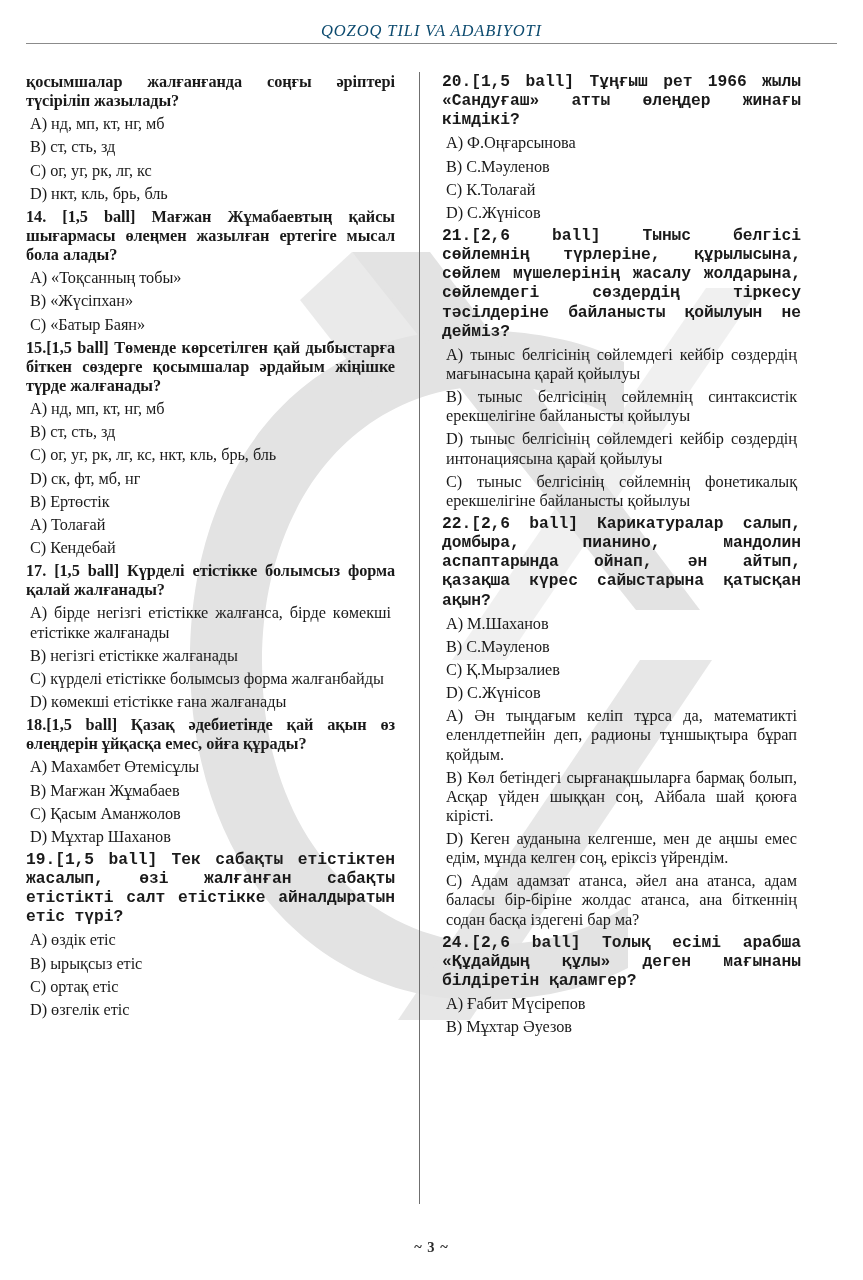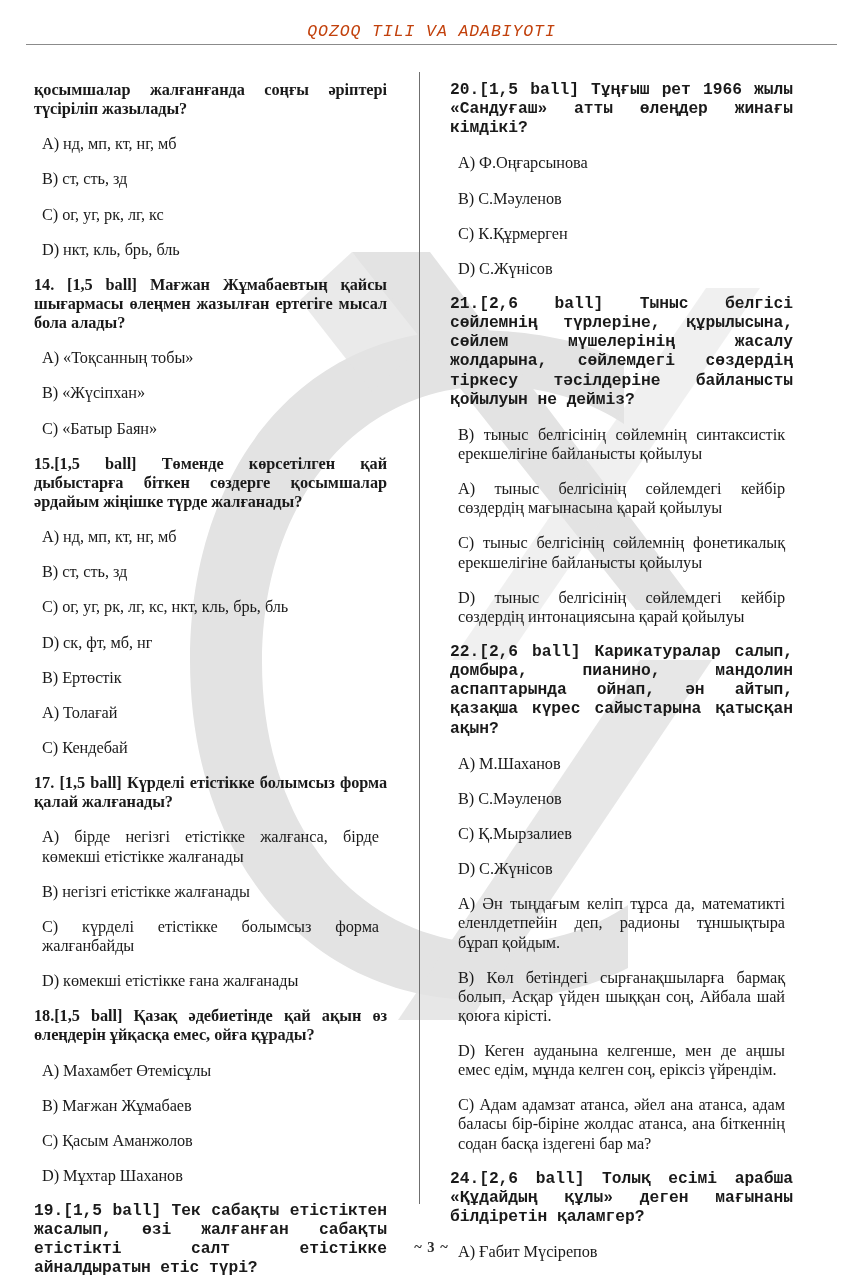--- a/index.html
+++ b/index.html
@@ -41,24 +41,24 @@
     left: 26px;
     top: 22px;
     width: 811px;
     text-align: center;
   }
   .header-title {
     font-style: italic;
     font-weight: 400;
     font-size: 16.5px;
     letter-spacing: 0.9px;
-    color: #c2410c;
+    color: #0c4a6e;
     display: inline-block;
     line-height: 1.1;
-    font-family: Liberation Mono, monospace;
+    font-family: Liberation Serif, serif;
   }
   .header-rule {
     margin-top: 3px;
     border-top: 1.1px solid #8b8b8b;
     width: 100%;
     height: 0;
   }
 
   
   .columns {
@@ -84,32 +84,32 @@
     height: 1132px;
   }
 
   
   .q {
     font-weight: bold;
     font-size: 16.3px;
     line-height: 1.175;
     text-align: justify;
     text-align-last: left;
-    margin: 8px;
+    margin: 0;
     letter-spacing: -0.05px;
     font-family: "Liberation Serif", "DejaVu Serif", serif;
   }
   .q.just-all { text-align: justify; font-family: Liberation Mono, monospace; }
   .opt {
     font-weight: normal;
     font-size: 16.3px;
     line-height: 1.175;
     text-align: justify;
     text-align-last: left;
-    margin: 16px;
+    margin: 4px;
     letter-spacing: -0.05px;
     font-family: "Liberation Serif", "DejaVu Serif", serif;
   }
   .opt.just-all { text-align: justify; }
 
   
   .footer {
     position: absolute;
     left: 0;
     top: 1238px;
@@ -194,27 +194,27 @@
         <p class="opt">С) ортақ етіс</p>
         <p class="opt">D) өзгелік етіс</p>
       </div>
 
     <div class="divider"></div>
 
     <div class="col col-right" id="col-right">
         <p class="q just-all">20.[1,5 ball] Тұңғыш рет 1966 жылы «Сандуғаш» атты өлеңдер жинағы кімдікі?</p>
         <p class="opt">А) Ф.Оңғарсынова</p>
         <p class="opt">В) С.Мәуленов</p>
-        <p class="opt">С) К.Құрмерген</p>
+        <p class="opt">С) К.Толағай</p>
         <p class="opt">D) С.Жүнісов</p>
         <p class="q just-all">21.[2,6 ball] Тыныс белгісі сөйлемнің түрлеріне, құрылысына, сөйлем мүшелерінің жасалу жолдарына, сөйлемдегі сөздердің тіркесу тәсілдеріне байланысты қойылуын не дейміз?</p>
+        <p class="opt just-all">А) тыныс белгісінің сөйлемдегі кейбір сөздердің мағынасына қарай қойылуы</p>
         <p class="opt">В) тыныс белгісінің сөйлемнің синтаксистік ерекшелігіне байланысты қойылуы</p>
-        <p class="opt just-all">А) тыныс белгісінің сөйлемдегі кейбір сөздердің мағынасына қарай қойылуы</p>
+        <p class="opt just-all">D) тыныс белгісінің сөйлемдегі кейбір сөздердің интонациясына қарай қойылуы</p>
         <p class="opt">С) тыныс белгісінің сөйлемнің фонетикалық ерекшелігіне байланысты қойылуы</p>
-        <p class="opt just-all">D) тыныс белгісінің сөйлемдегі кейбір сөздердің интонациясына қарай қойылуы</p>
         <p class="q just-all">22.[2,6 ball] Карикатуралар салып, домбыра, пианино, мандолин аспаптарында ойнап, ән айтып, қазақша күрес сайыстарына қатысқан ақын?</p>
         <p class="opt">А) М.Шаханов</p>
         <p class="opt">В) С.Мәуленов</p>
         <p class="opt">С) Қ.Мырзалиев</p>
         <p class="opt">D) С.Жүнісов</p>
         <p class="opt just-all">А) Ән тыңдағым келіп тұрса да, математикті еленлдетпейін деп, радионы тұншықтыра бұрап қойдым.</p>
         <p class="opt just-all">В) Көл бетіндегі сырғанақшыларға бармақ болып, Асқар үйден шыққан соң, Айбала шай қоюға кірісті.</p>
         <p class="opt just-all">D) Кеген ауданына келгенше, мен де аңшы емес едім, мұнда келген соң, еріксіз үйрендім.</p>
         <p class="opt just-all">С) Адам адамзат атанса, әйел ана атанса, адам баласы бір-біріне жолдас атанса, ана біткеннің содан басқа іздегені бар ма?</p>
         <p class="q just-all">24.[2,6 ball] Толық есімі арабша «Құдайдың құлы» деген мағынаны білдіретін қаламгер?</p>

